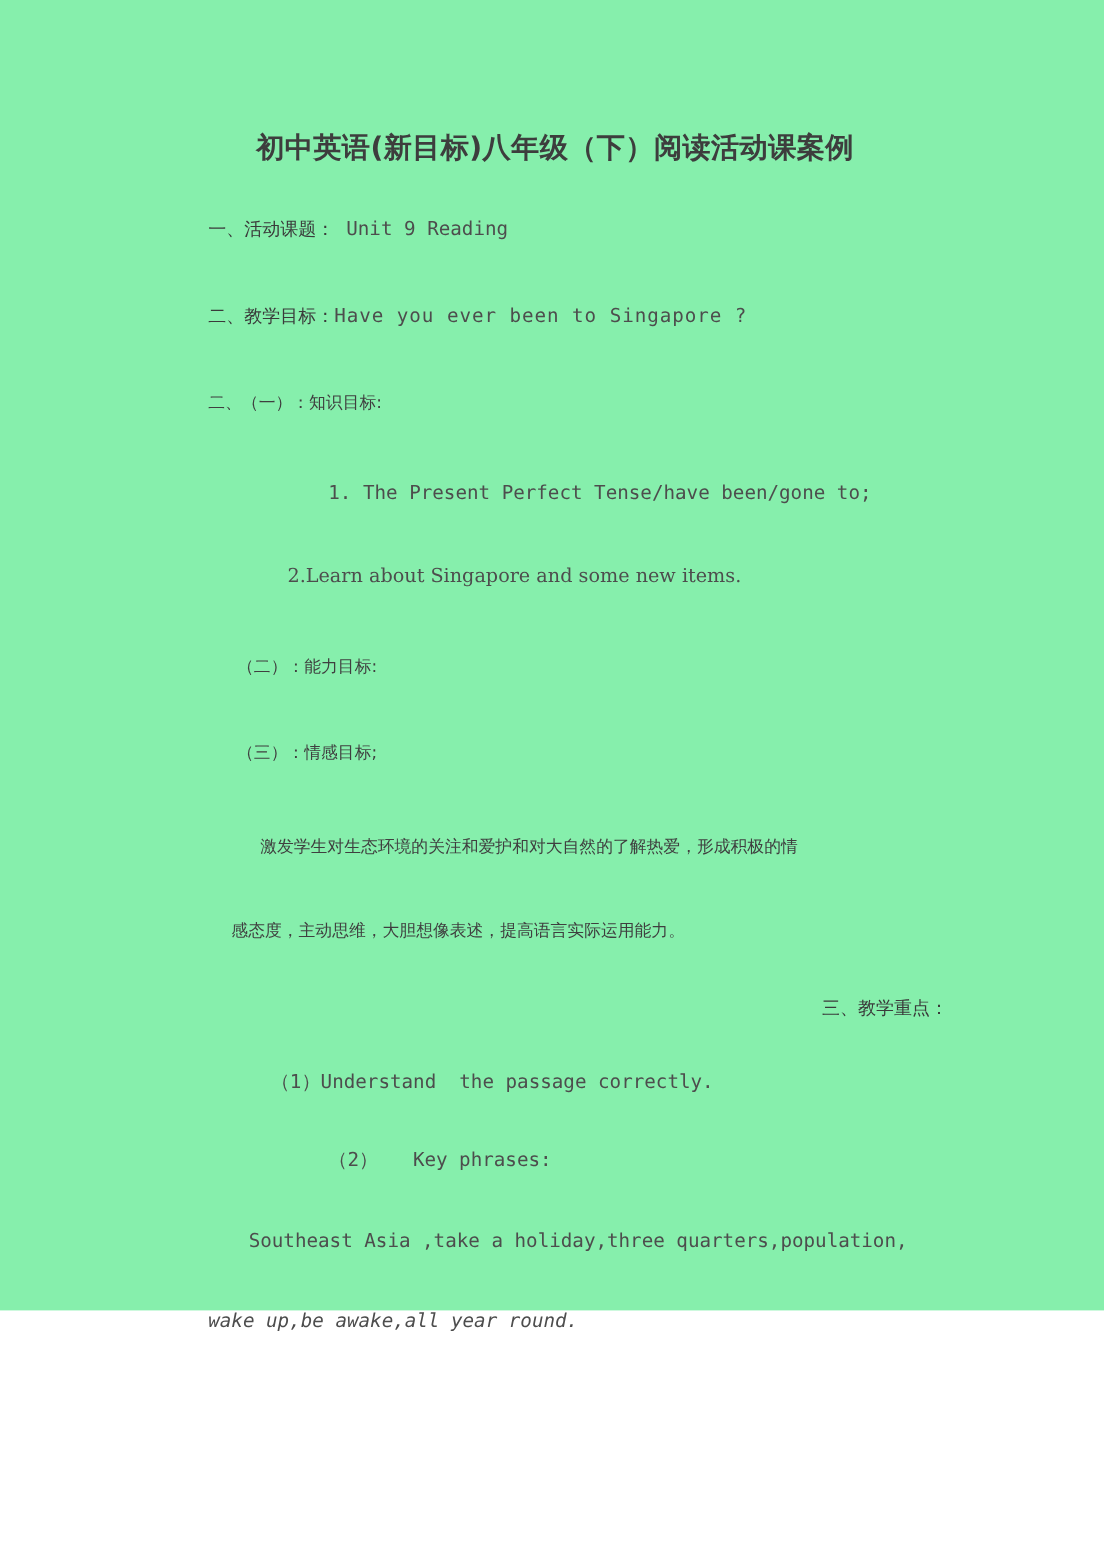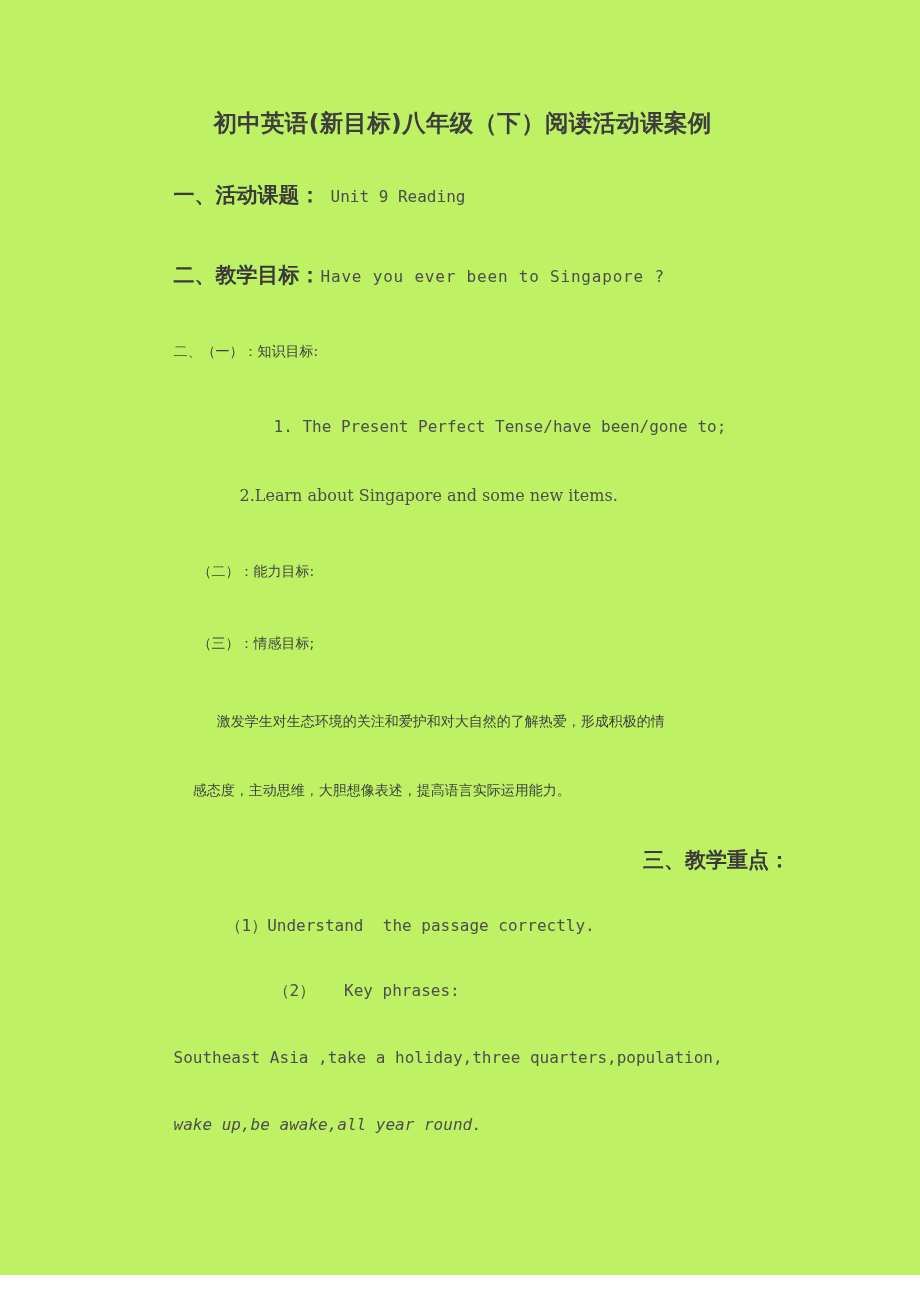--- a/index.html
+++ b/index.html
@@ -10,22 +10,22 @@
   body {
     width: 920px;
     height: 1302px;
     font-family: "DejaVu Sans Mono", "Liberation Mono", monospace;
     color: #3a3a3a;
     overflow: hidden;
   }
   .page {
     position: relative;
     width: 920px;
-    height: 1275px;
-    background: #bef264;
+    height: 1092px;
+    background: #86efac;
     box-sizing: border-box;
     padding: 0 130px 0 135px;
   }
 
   
   .doc-title {
     text-align: center;
     font-family: "DejaVu Sans", "Liberation Sans", sans-serif;
     font-weight: bold;
     font-size: 23.5px;
@@ -36,22 +36,22 @@
     line-height: 1.35;
     white-space: nowrap;
   }
   .cn {
     font-family: "DejaVu Sans", "Liberation Sans", sans-serif;
     font-size: 14px;
     color: #3f3f3f;
   }
   .cn-b {
     font-family: "DejaVu Sans", "Liberation Sans", sans-serif;
-    font-weight: bold;
-    font-size: 21px;
+    font-weight: normal;
+    font-size: 15px;
     color: #3a3a3a;
   }
   .mono {
     font-family: "DejaVu Sans Mono", "Liberation Mono", monospace;
     font-size: 16px;
     color: #4d4d4d;
   }
   .serifish {
     font-family: "DejaVu Serif", "Liberation Serif", serif;
     font-size: 16px;
@@ -59,21 +59,21 @@
   }
 
   .row { display: block; white-space: pre; }
 
   
   .mt-22 { margin-top: 22px; }
   .mt-18 { margin-top: 18px; }
   .mt-14 { margin-top: 14px; }
   .mt-12 { margin-top: 12px; }
   .mt-10 { margin-top: 10px; font-style: italic; }
-  .mt-8  { margin-top: 8px; }
+  .mt-8  { margin-top: 8px; text-align: center; }
   .mt-6  { margin-top: 6px; }
   .mt-4  { margin-top: 4px; }
   .mt-2  { margin-top: 2px; text-align: right; }
   .ind-2 { padding-left: 52px; }
   .ind-3 { padding-left: 66px; }
   .ind-4 { padding-left: 100px; }
   .ind-6 { padding-left: 24px; }
   .wide-track { letter-spacing: 0.8px; }
 </style>
 </head>

